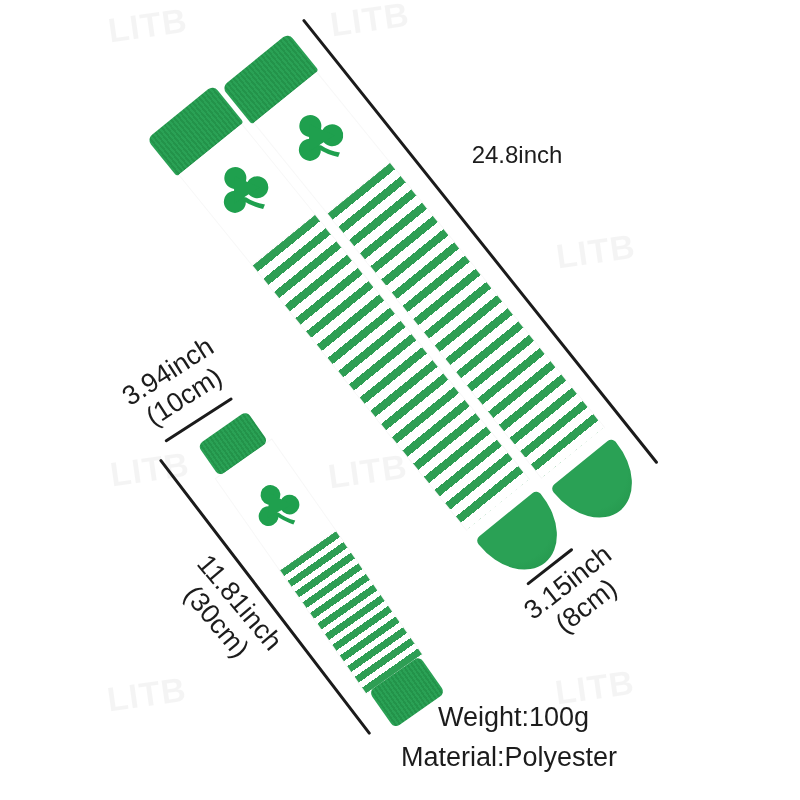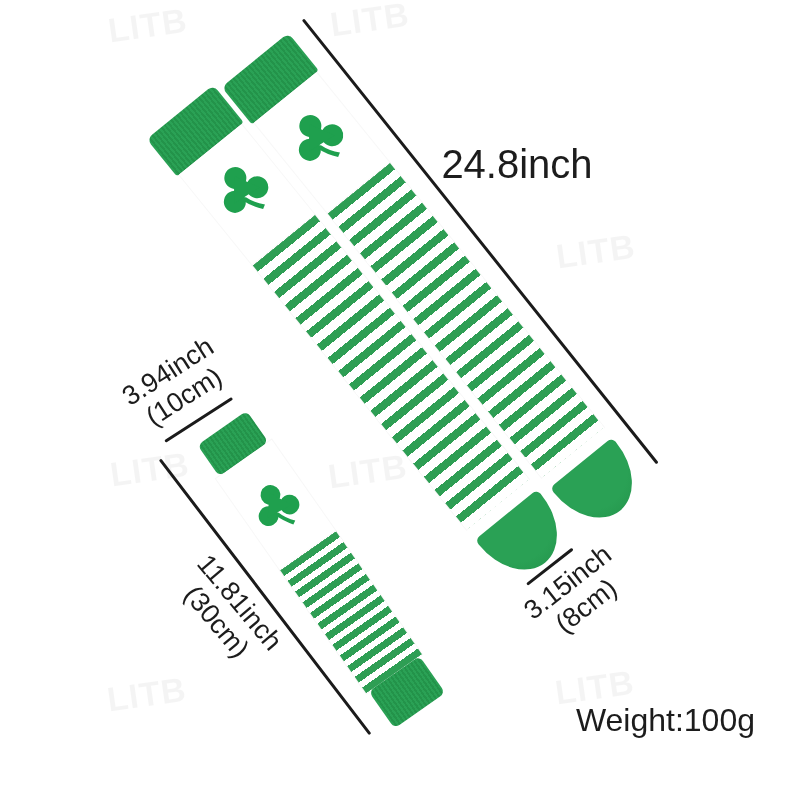--- a/index.html
+++ b/index.html
@@ -47,23 +47,23 @@
   }
   .gap{height:13px;background:#fff;}
   .toe{
     height:62px;background:radial-gradient(circle at 50% 20%,#2aa155 0 60%,#23934a 100%);
     border-radius:6px 6px 42px 42px / 6px 6px 58px 58px;
   }
   
   .dim{position:absolute;z-index:2;height:3px;background:#1b1b1b;transform-origin:0 50%;border-radius:2px;}
   
   .lbl{position:absolute;z-index:3;text-align:center;line-height:1.12;white-space:nowrap;}
-  .lbl-big{font-size:40px;}
+  .lbl-big{font-size:24px;}
   .lbl-sm{font-size:27px;}
-  .spec{position:absolute;z-index:3;font-size:32px;text-align:right;white-space:nowrap;margin-left:17px;}
+  .spec{position:absolute;z-index:3;font-size:27px;text-align:left;white-space:nowrap;}
 </style>
 </head>
 <body>
 
 <div id="canvas">
 
   <span class="wm" style="left:108px;top:6px;">LITB</span>
   <span class="wm" style="left:330px;top:0px;">LITB</span>
   <span class="wm" style="left:556px;top:232px;">LITB</span>
   <span class="wm" style="left:328px;top:452px;">LITB</span>
@@ -142,14 +142,15 @@
     <div>11.81inch</div>
     <div>(30cm)</div>
   </div>
 
   <div class="lbl lbl-sm" style="left:492px;top:564px;width:170px;transform:rotate(-38deg);">
     <div>3.15inch</div>
     <div>(8cm)</div>
   </div>
 
   <div class="spec" style="left:438px;top:702px;width:300px;">Weight:100g</div>
+  <div class="spec" style="left:401px;top:742px;width:300px;">Material:Polyester</div>
 
 </div>
 
 </body></html>

